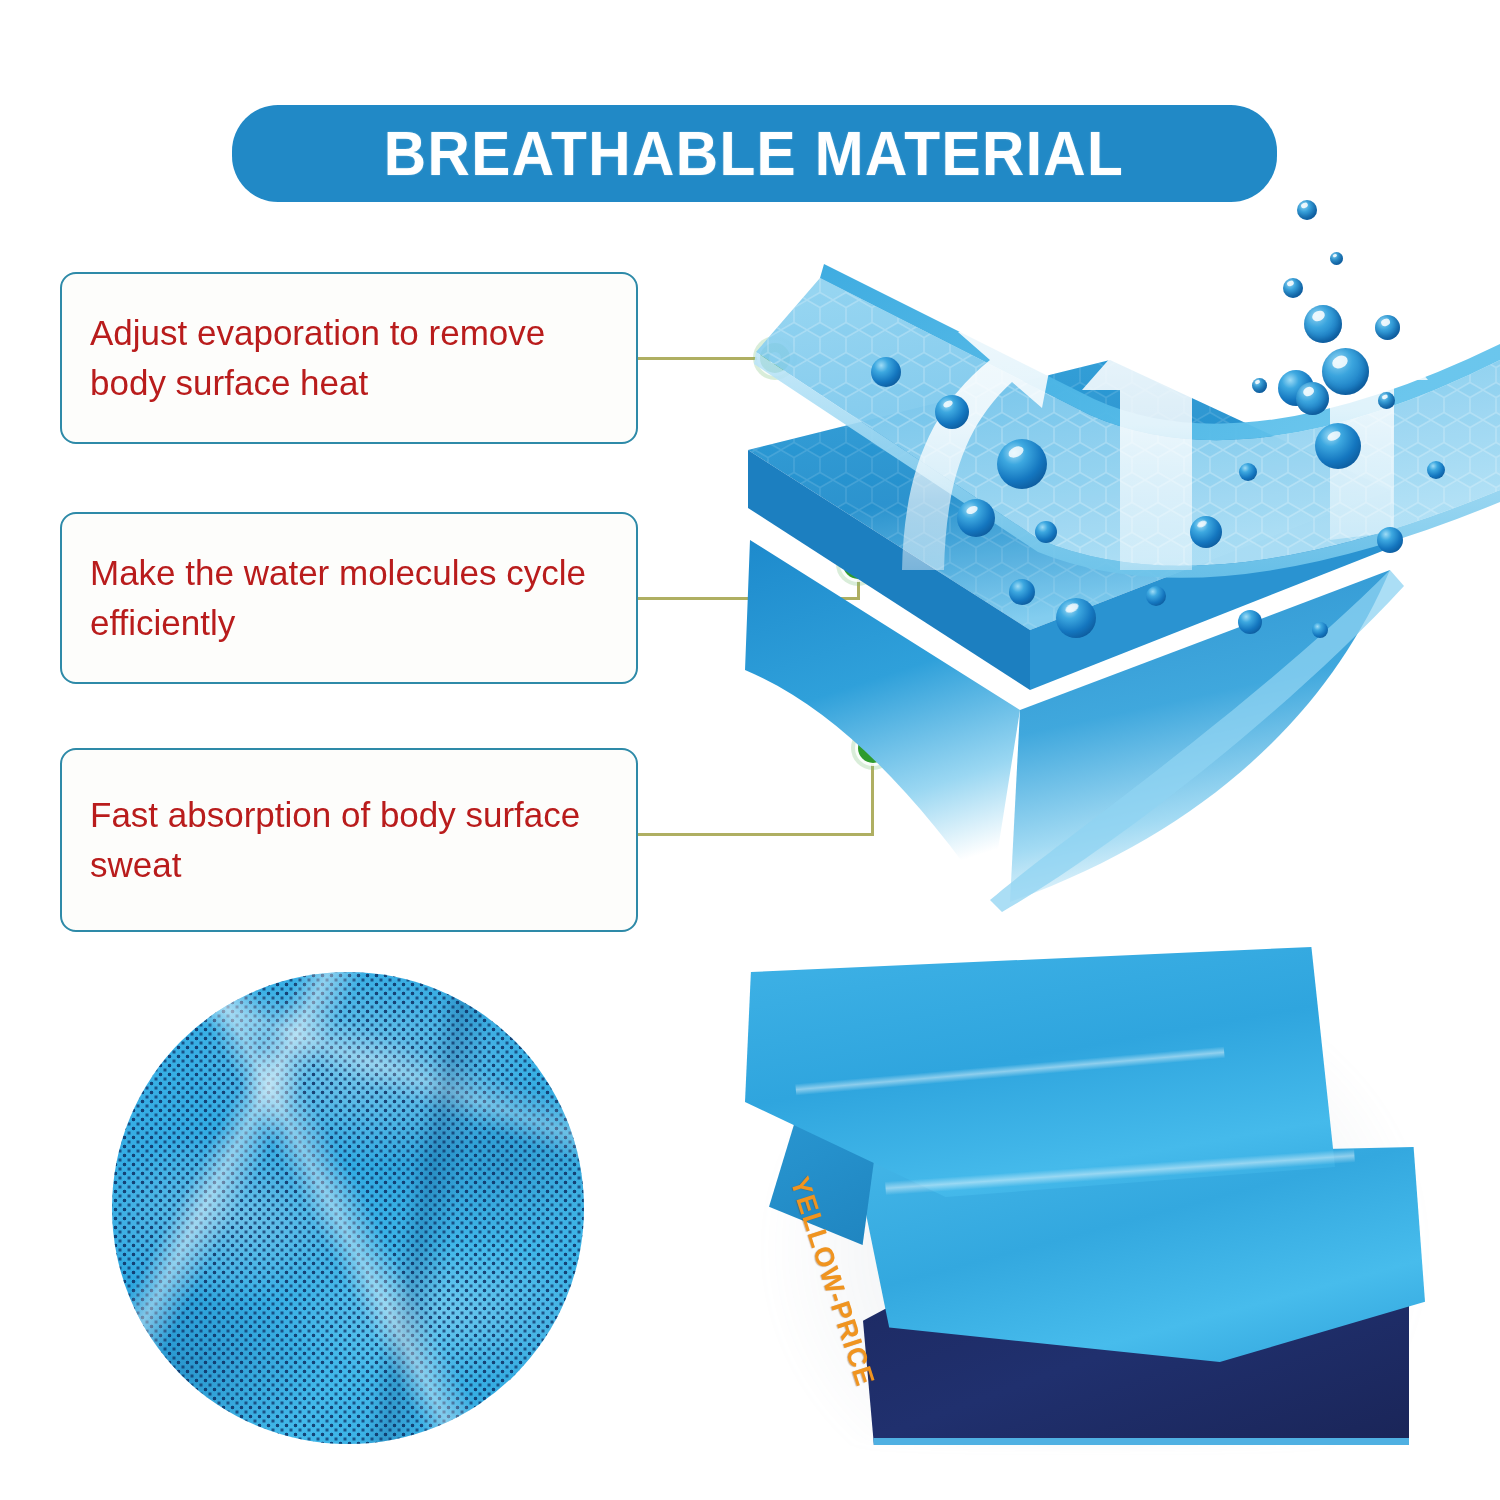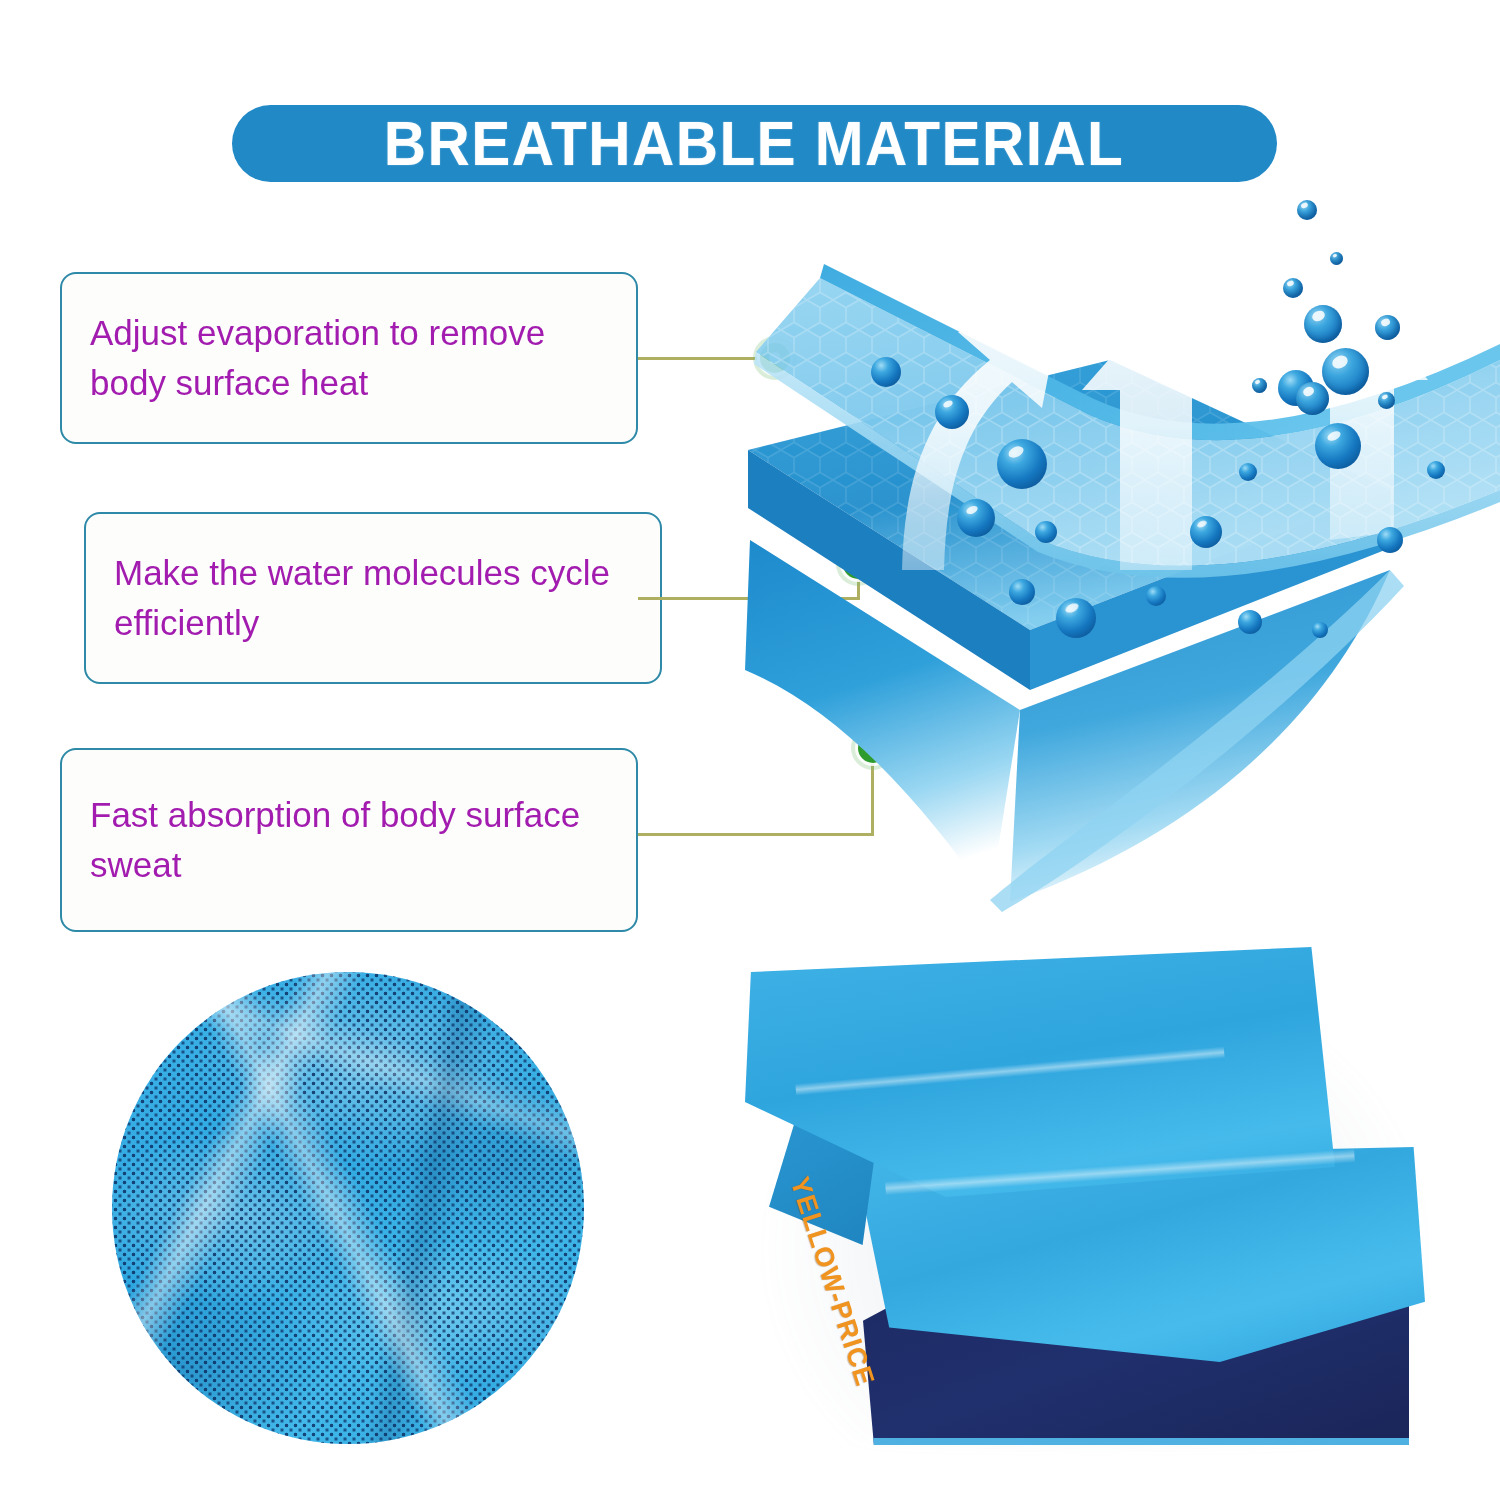--- a/index.html
+++ b/index.html
@@ -2,21 +2,21 @@
 <html><head>
 <meta charset="utf-8">
 <style>
   html,body{margin:0;padding:0;background:#ffffff;}
   body{width:1500px;height:1500px;overflow:hidden;
        font-family:"Liberation Sans","DejaVu Sans",sans-serif;}
   #page{position:relative;width:1500px;height:1500px;background:#ffffff;}
 
   
   #title-banner{
-    position:absolute;left:232px;top:105px;width:1045px;height:77px;
+    position:absolute;left:232px;top:105px;width:1045px;height:97px;
     background:#2189C6;border-radius:46px;
     display:flex;align-items:center;justify-content:center;
   }
   #title-text{
     color:#ffffff;font-size:63px;font-weight:bold;
     letter-spacing:1.5px;line-height:1;
     transform:scaleX(.93);
     text-shadow:0 0 2px rgba(255,255,255,.35);
     white-space:nowrap;
     font-family:"Liberation Sans","DejaVu Sans",sans-serif;
@@ -25,25 +25,25 @@
   
   .feat-box{
     position:absolute;left:60px;width:578px;
     border:2.5px solid #2E8AA8;border-radius:16px;
     background:#FDFDFB;
     box-sizing:border-box;
     display:flex;align-items:center;
     padding:0 28px;
   }
   .feat-text{
-    color:#a21caf;font-size:35px;line-height:1.42;
+    color:#b91c1c;font-size:35px;line-height:1.42;
     font-family:"Liberation Sans","DejaVu Sans",sans-serif;
   }
   #feat-box-0{top:272px;height:172px;}
-  #feat-box-1{top:512px;height:172px;margin-left:24px;}
+  #feat-box-1{top:512px;height:172px;}
   #feat-box-2{top:748px;height:184px;}
 
   
   .conn{position:absolute;background:#AFAF62;}
   .conn-h{height:3px;}
   .conn-v{width:3px;}
   
   .dot{
     position:absolute;width:30px;height:30px;border-radius:50%;
     background:#2E9B2E;

